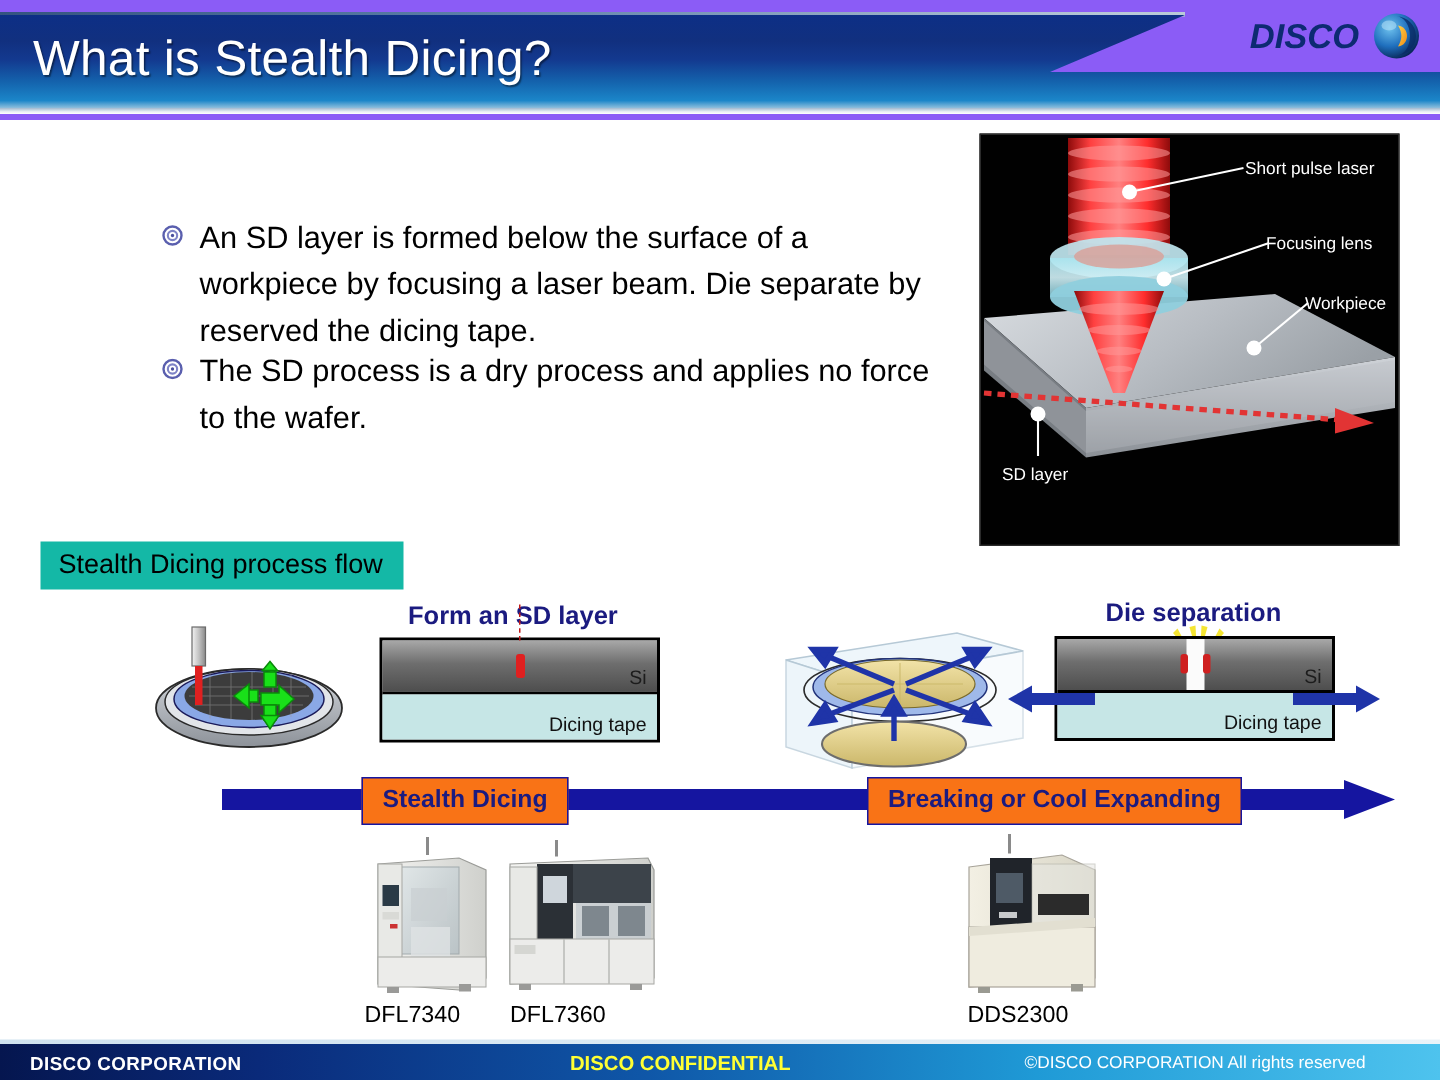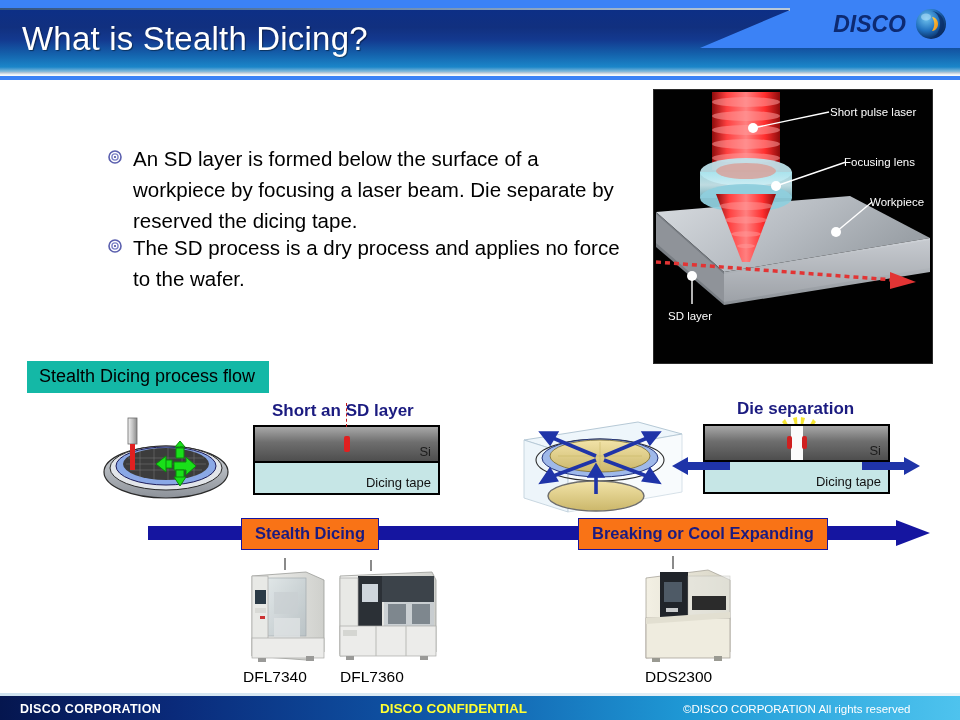--- a/index.html
+++ b/index.html
@@ -6,21 +6,21 @@
   body{
     width:960px;height:720px;
     background:#ffffff;
     font-family:"Liberation Sans","DejaVu Sans",sans-serif;
     overflow:hidden;
     position:relative;
   }
   .slide{position:relative;width:960px;height:720px;overflow:hidden;background:#fff;}
 
   
-  .header{position:absolute;left:0;top:0;width:960px;height:80px;overflow:hidden;background:#3b82f6;}
+  .header{position:absolute;left:0;top:0;width:960px;height:80px;overflow:hidden;background:#8b5cf6;}
   .hdr-band{
     position:absolute;left:0;top:10px;width:960px;height:62px;
     background:linear-gradient(180deg,#0d2f86 0%,#11307f 28%,#13398f 48%,#1463ad 72%,#1b86c9 92%,#8fbfdc 100%);
     clip-path:polygon(0 0, 790px 0, 700px 38px, 960px 38px, 960px 62px, 0 62px);
   }
   .hdr-band-shadow{
     position:absolute;left:0;top:72px;width:960px;height:4px;
     background:linear-gradient(180deg,#9fb8cf 0%,#e8eef3 60%,#ffffff 100%);
   }
   .hdr-topline{
@@ -285,21 +285,21 @@
         <polygon points="77,38 83,38 83,33 75,33 80,27 85,33 80,33"></polygon>
         <polygon points="76,44 84,44 84,34 76,34"></polygon>
         <polygon points="76,56 84,56 84,66 76,66"></polygon>
         <polygon points="74,63 86,63 80,72"></polygon>
         <polygon points="72,46 72,54 62,54 62,46"></polygon>
         <polygon points="66,42 66,58 56,50"></polygon>
       </g>
     </svg>
   </div>
 
-  <div class="stage-lbl lbl-form">Short an SD layer</div>
+  <div class="stage-lbl lbl-form">Form an SD layer</div>
 
   <div class="xsec xsec1">
     <div class="xsec-si">
       <span class="sd-lead"></span>
       <span class="sd-dot"></span>
       <span class="xsec-cap-si">Si</span>
     </div>
     <div class="xsec-tape">
       <span class="xsec-cap">Dicing tape</span>
     </div>

